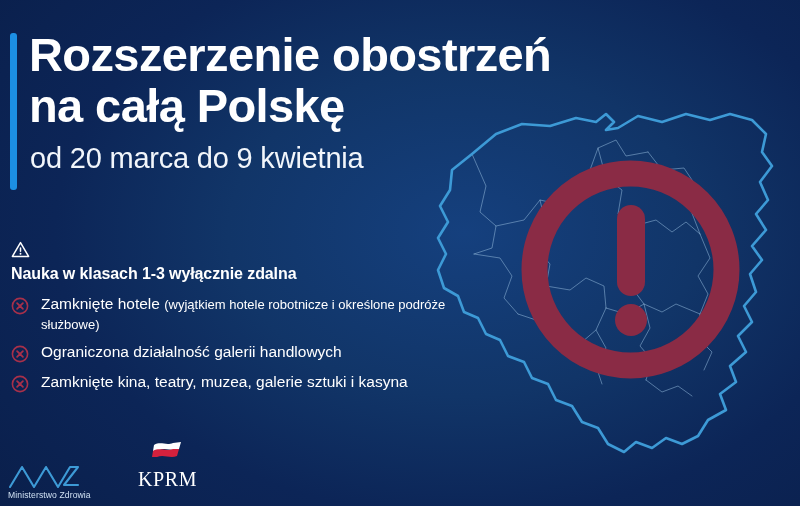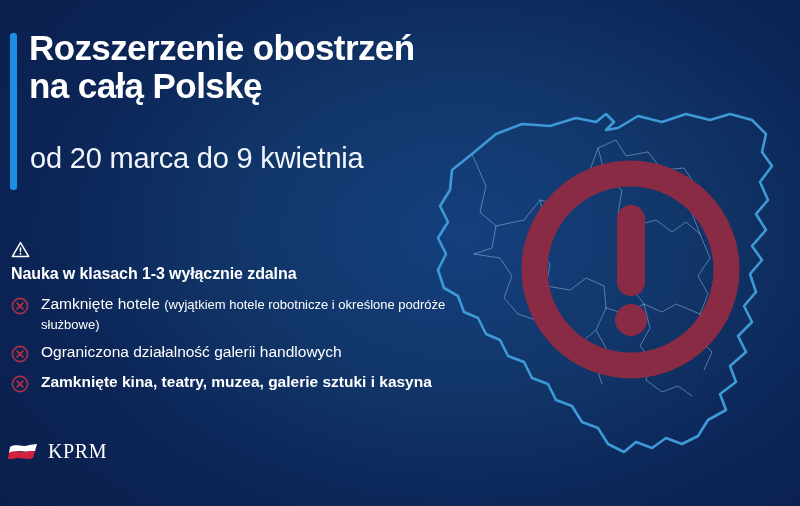--- a/index.html
+++ b/index.html
@@ -52,21 +52,21 @@
     border-radius: 3px;
     background: #1c8fe3;
   }
 
   
   .headline {
     position: absolute;
     left: 29px;
     top: 29px;
     width: 560px;
-    font-size: 35px;
+    font-size: 47px;
     font-weight: bold;
     line-height: 1.09;
     letter-spacing: -0.6px;
     color: #ffffff;
     white-space: pre-line;
   }
   .subhead {
     position: absolute;
     left: 30px;
     top: 142px;
@@ -107,21 +107,21 @@
     font-weight: bold;
     font-size: 16px;
     letter-spacing: -0.1px;
   }
   .row .txt .sub {
     font-size: 13px;
     font-weight: normal;
   }
   .row.r-hotels { margin-bottom: 9px; justify-content: flex-end; }
   .row.r-galleries { margin-bottom: 9px; }
-  .row.r-cinemas { margin-bottom: 7px; font-weight: bold; }
+  .row.r-cinemas { margin-bottom: 7px; }
   .row.highlight { margin-bottom: 10px; flex-direction: column; }
 
   
   .footer {
     position: absolute;
     left: 8px;
     top: 440px;
     display: flex;
     align-items: flex-end;
     gap: 42px;
@@ -137,20 +137,21 @@
     font-size: 8.6px;
     letter-spacing: 0.1px;
     color: #cfe0f2;
     margin-top: 1px;
   }
   .logo-kprm {
     display: flex;
     align-items: center;
     gap: 9px;
     padding-bottom: 9px;
+    flex-direction: column;
   }
   .logo-kprm .kprm-text {
     font-family: "Liberation Serif", serif;
     font-size: 20px;
     letter-spacing: 0.6px;
     color: #ffffff;
   }
   .logo-kprm svg { display: block; }
 </style>
 </head>
@@ -251,20 +252,28 @@
         </svg>
       </span>
       <span class="txt">Zamknięte kina, teatry, muzea, galerie sztuki i kasyna</span>
     </div>
 
 
   </div>
 
   <div class="footer">
 
+    <div class="logo-mz">
+      <span>
+        <svg width="74" height="26" viewBox="0 0 74 26" xmlns="http://www.w3.org/2000/svg">
+          <path d="M2 24 L14 4 L26 24 L38 4 L50 24 L62 4 L70 4 L56 22 L70 22" fill="none" stroke="#3d9ad6" stroke-width="2.1" stroke-linejoin="round" stroke-linecap="round"></path>
+        </svg>
+      </span>
+      <span class="mz-caption">Ministerstwo Zdrowia</span>
+    </div>
 
     <div class="logo-kprm">
       <span>
         <svg width="31" height="19" viewBox="0 0 31 19" xmlns="http://www.w3.org/2000/svg">
           <path d="M2 5 C9 1, 14 6, 21 3 L29 2 L27 9 C20 12, 14 7, 7 10 L1 11 Z" fill="#ffffff"></path>
           <path d="M1 11 C8 7, 14 12, 21 9 L27 9 L25 16 C18 19, 12 14, 5 17 L0 17 Z" fill="#d4213d"></path>
         </svg>
       </span>
       <span class="kprm-text">KPRM</span>
     </div>

